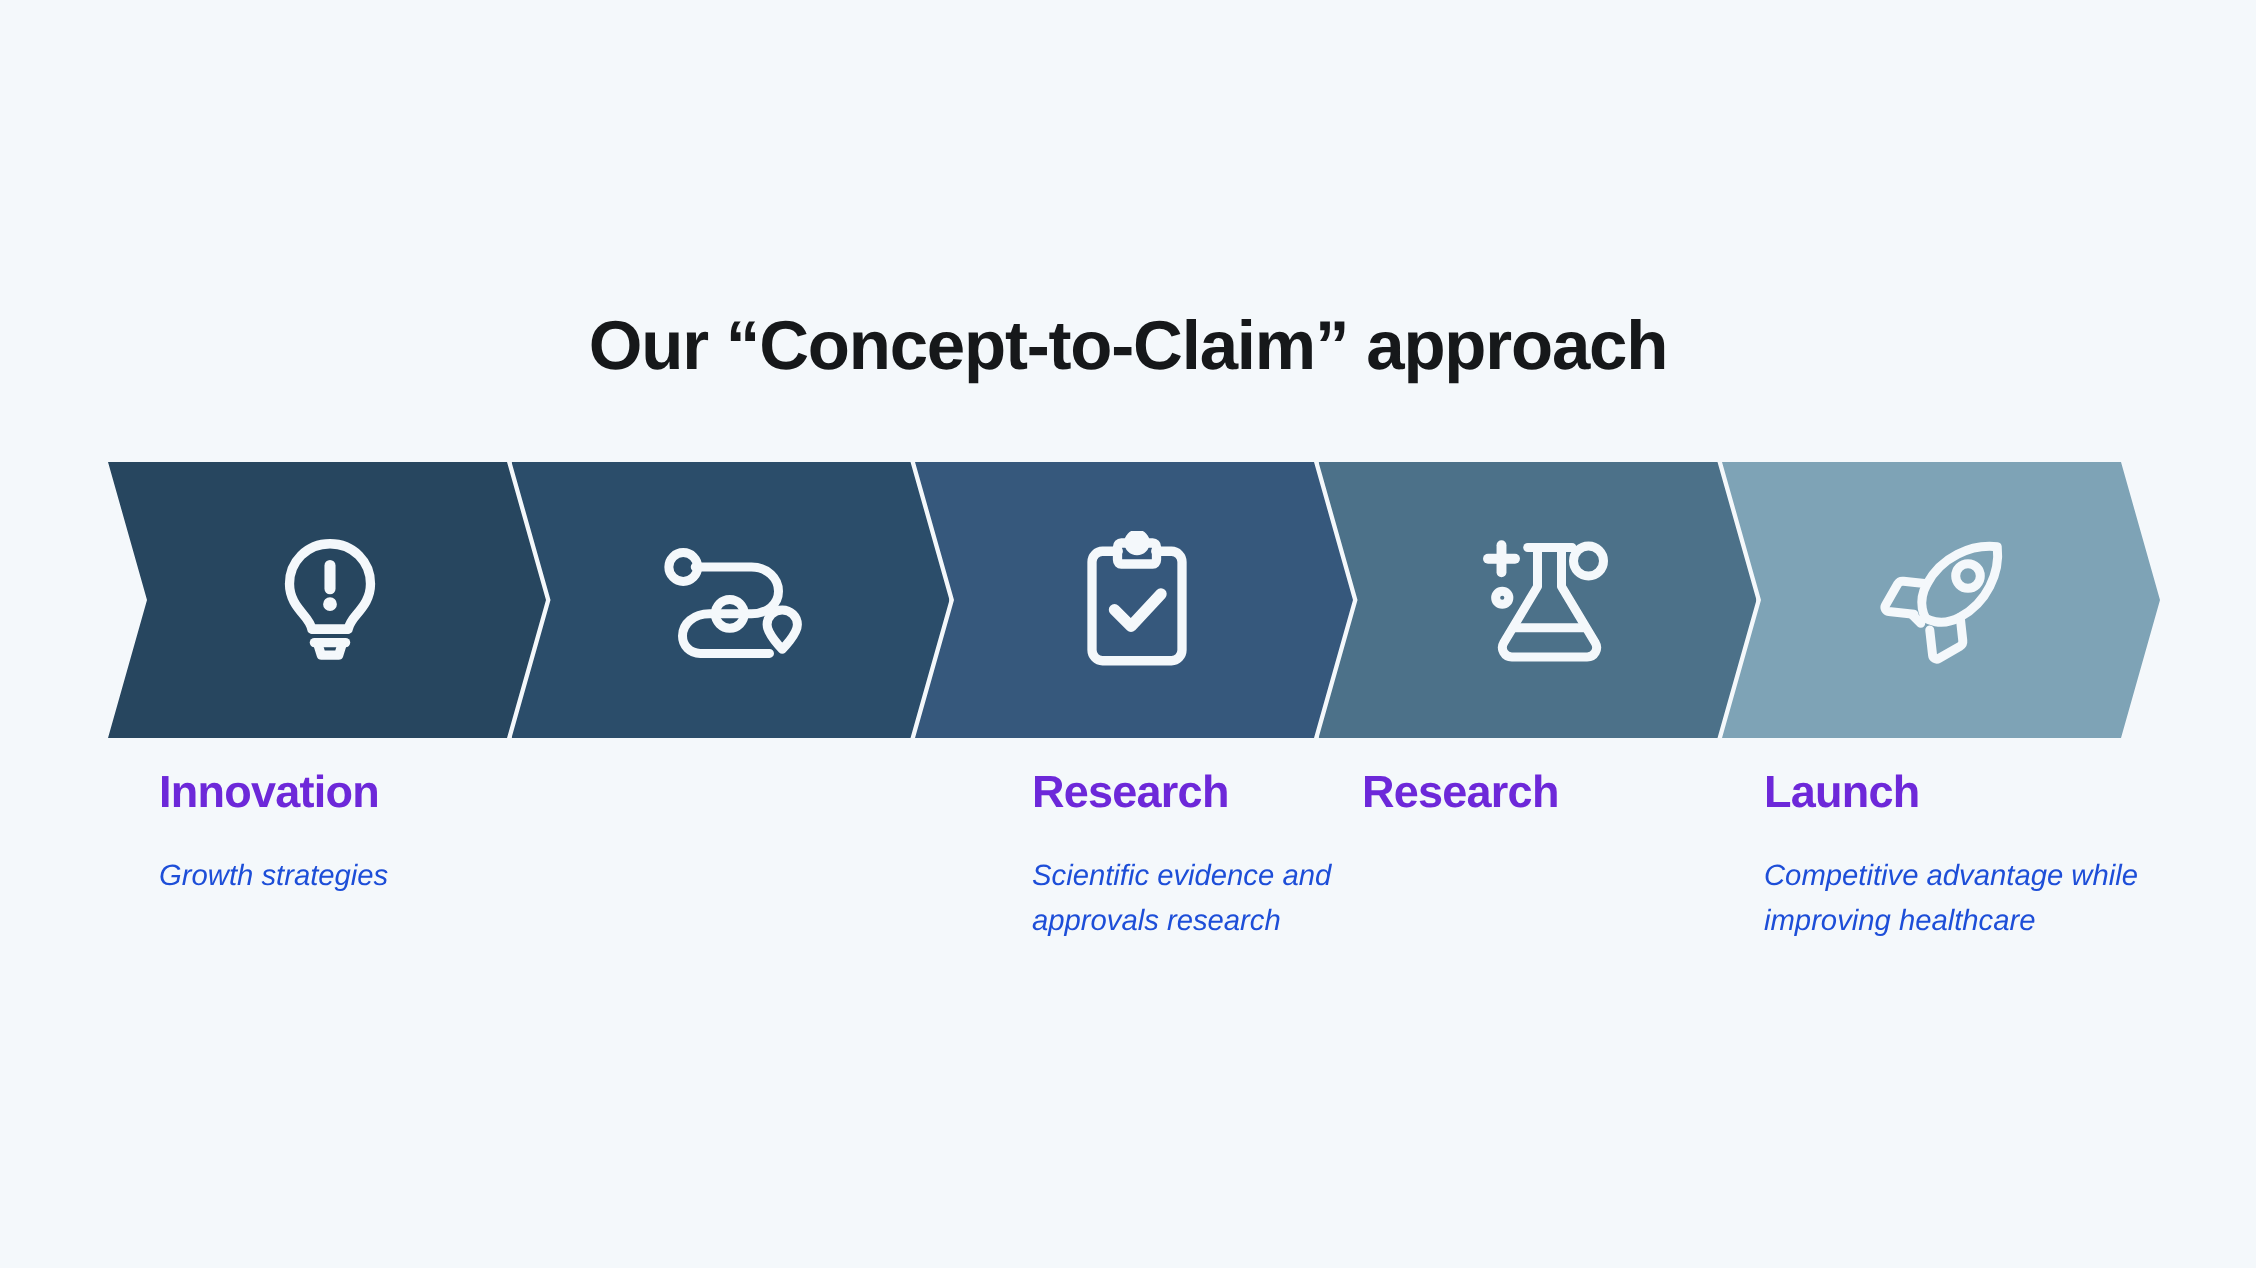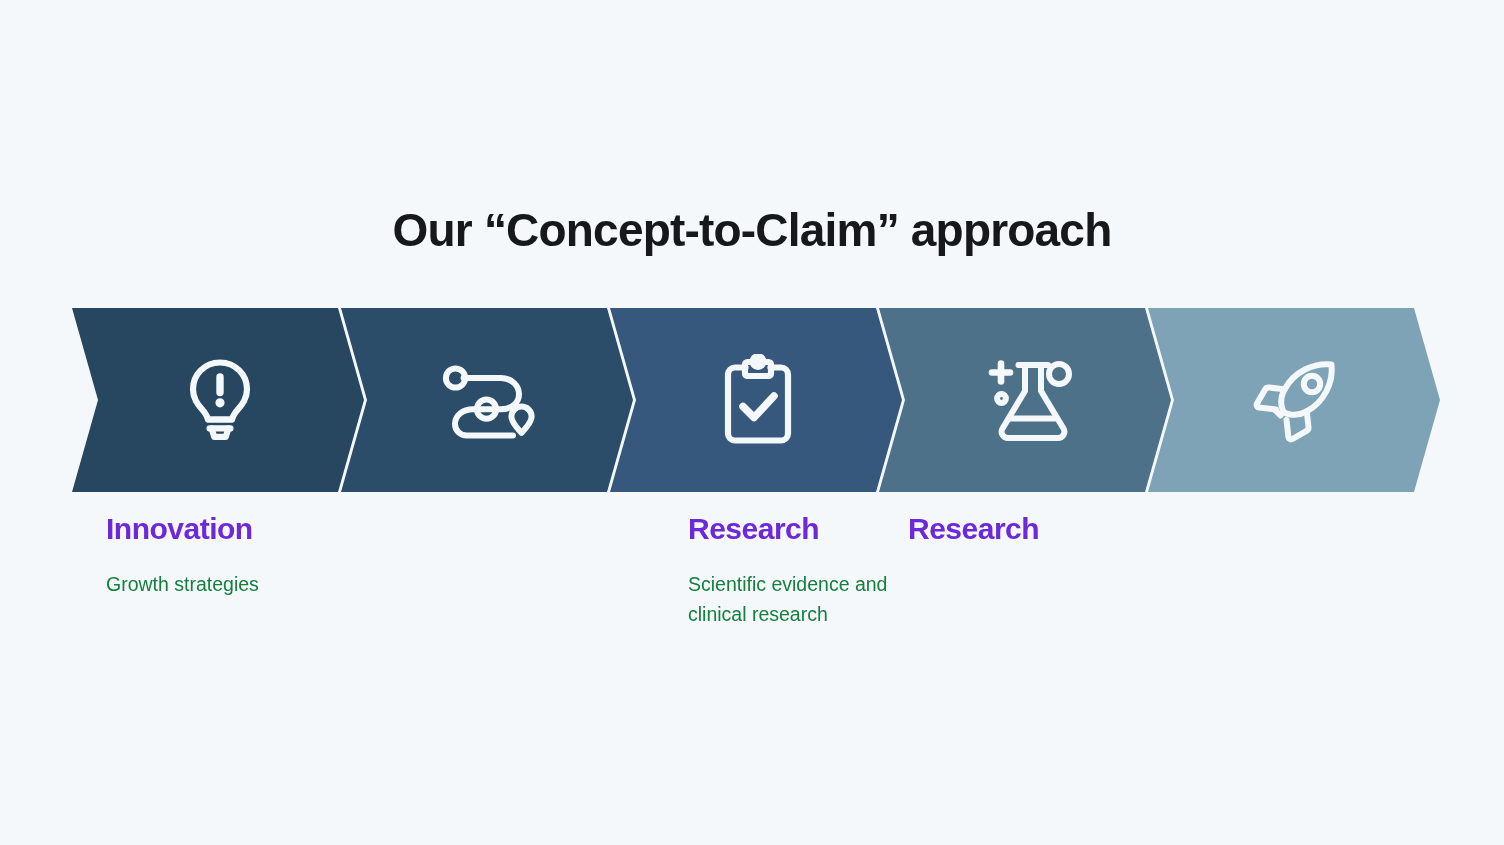--- a/index.html
+++ b/index.html
@@ -70,23 +70,24 @@
     font-weight: bold;
     color: #6d28d9;
     letter-spacing: -0.5px;
     line-height: 1.15;
     margin: 0 0 22px 0;
     white-space: nowrap;
   }
 
   .stage-caption-desc {
     font-size: 19.5px;
-    color: #15803d;
+    color: #1d4ed8;
     line-height: 1.56;
     margin: 0;
+    font-style: italic;
   }
 </style>
 </head>
 <body style="background: rgb(244, 248, 251);">
 
 <h1 id="page-title">Our “Concept-to-Claim” approach</h1>
 
 <div id="stage-band">
 
   <div class="stage-chevron" style="left: 0px; width: 292px; background: rgb(39, 70, 95);">
@@ -147,21 +148,25 @@
   <div class="stage-caption" style="left:34px; width:250px;">
     <div class="stage-caption-title">Innovation</div>
     <div class="stage-caption-desc">Growth strategies</div>
   </div>
 
   <div class="stage-caption" style="left:301px; width:230px;">
   </div>
 
   <div class="stage-caption" style="left:569px; width:245px;margin-left:47px;">
     <div class="stage-caption-title">Research</div>
-    <div class="stage-caption-desc">Scientific evidence and clinical research</div>
+    <div class="stage-caption-desc">Scientific evidence and approvals research</div>
   </div>
 
   <div class="stage-caption" style="left:836px; width:220px;">
     <div class="stage-caption-title">Research</div>
   </div>
 
+  <div class="stage-caption" style="left:1104px; width:255px;">
+    <div class="stage-caption-title">Launch</div>
+    <div class="stage-caption-desc">Competitive advantage while improving healthcare</div>
+  </div>
 
 </div>
 
 </body></html>

